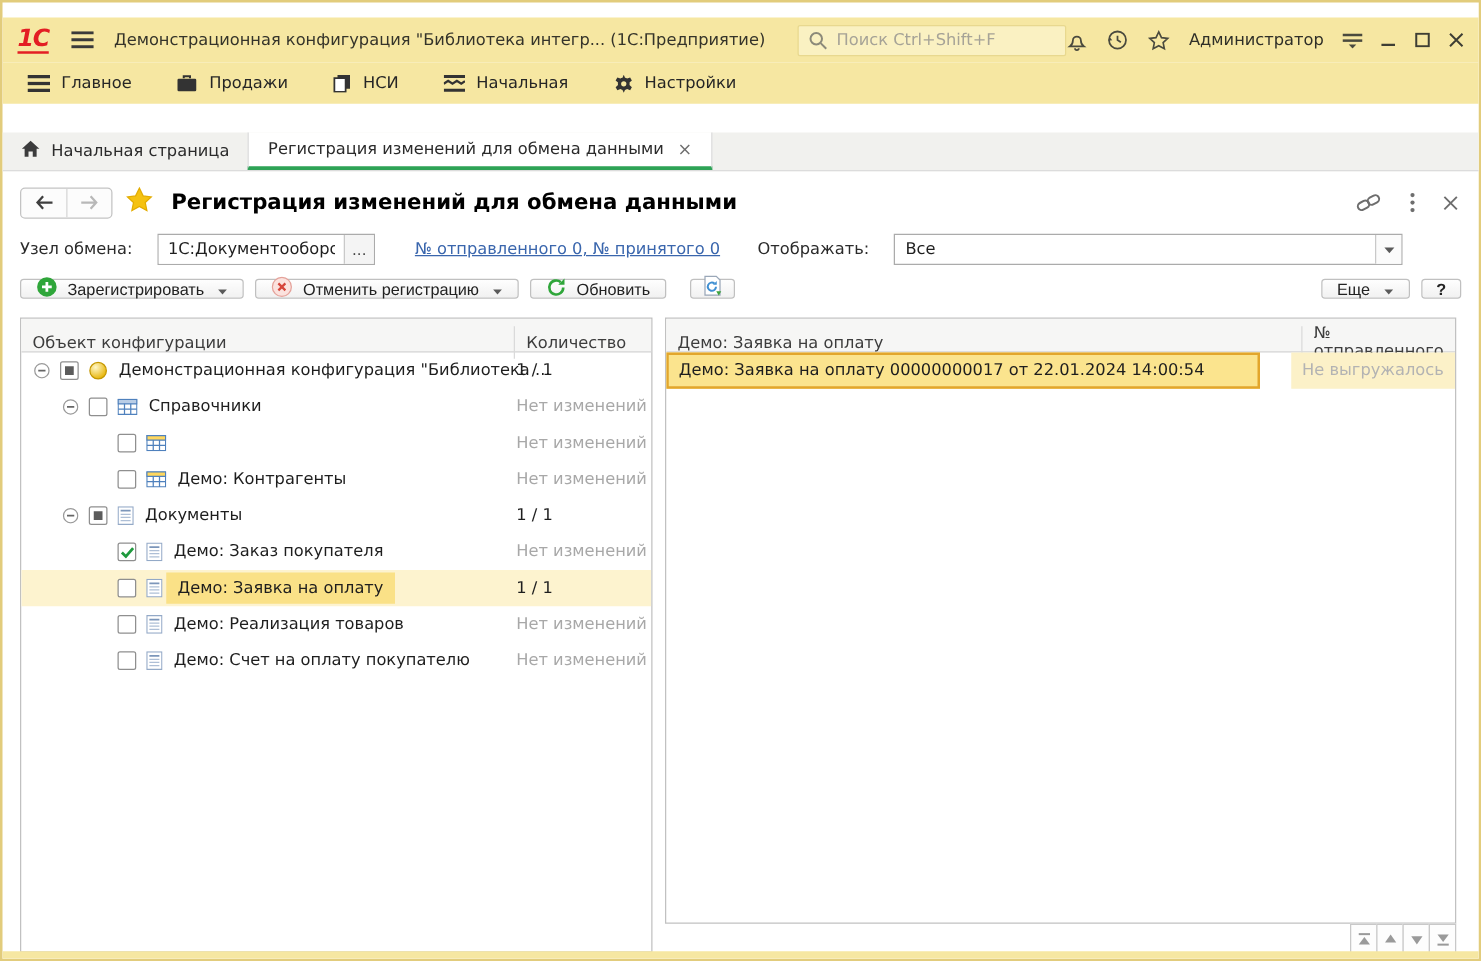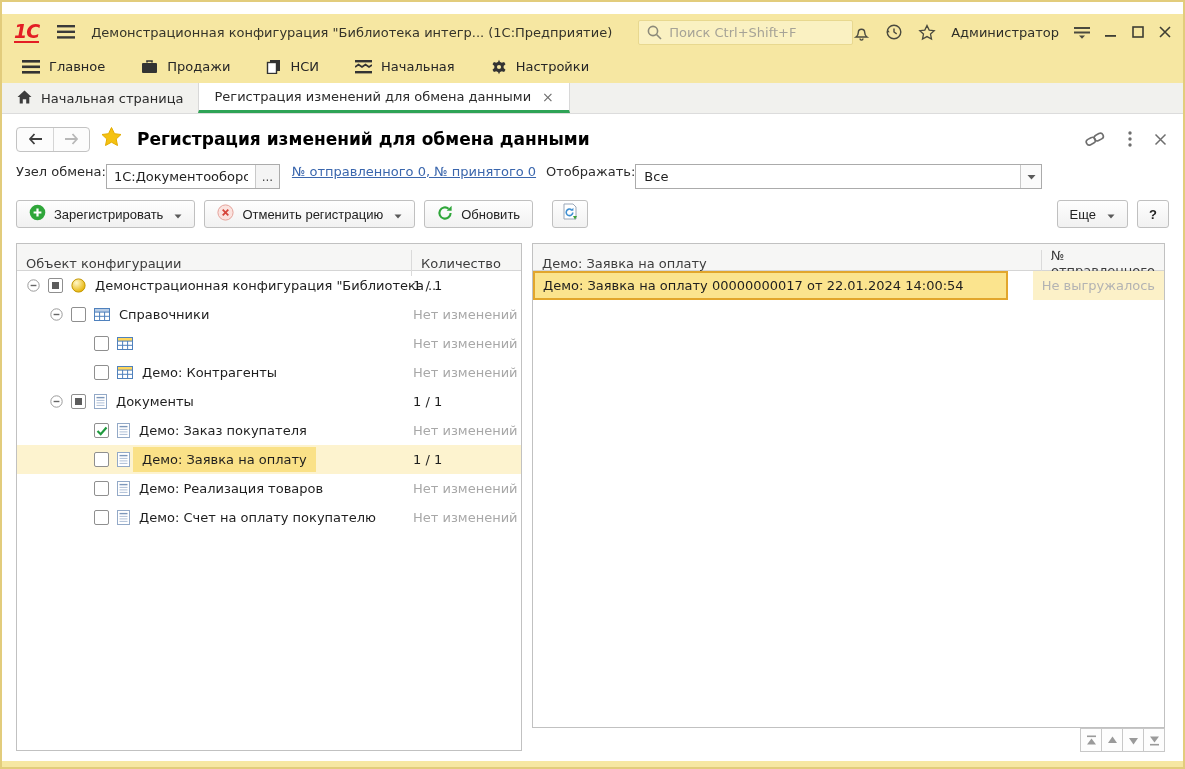--- a/index.html
+++ b/index.html
@@ -16,46 +16,46 @@
   .tb-search span{color:#A6A397;font-size:13px;}
   .tb-right{margin-left:auto;display:flex;align-items:center;gap:15px;}
   .user{font-size:13px;color:#2F2F28;}
   .tb-ic{display:flex;align-items:center;cursor:pointer;}
 
   
   .menubar{height:33px;background:#F6E7A2;display:flex;align-items:center;padding-left:20px;gap:36px;}
   .menu-item{display:flex;align-items:center;gap:9px;font-size:13px;color:#262626;cursor:pointer;}
 
   
-  .tabstrip{height:31px;background:#F1F1EE;display:flex;align-items:stretch;border-bottom:1px solid #DCDCDC;}
+  .tabstrip{height:31px;background:#F1F1EE;display:flex;align-items:stretch;border-bottom:1px solid #DCDCDC;margin-top:23px;}
   .tab{display:flex;align-items:center;gap:9px;padding:0 15px;font-size:13px;color:#2B2B2B;cursor:pointer;}
   .tab.active{background:#fff;border-left:1px solid #D8D8D8;border-right:1px solid #D8D8D8;border-bottom:3px solid #2EA356;padding-bottom:0;}
   .tab .x{color:#6E6E6E;font-size:14px;margin-left:2px;}
 
   
   .form-header{display:flex;align-items:center;padding:12px 16px 8px 14px;gap:10px;}
   .navpair{display:flex;border:1px solid #C3C3C3;border-radius:4px;overflow:hidden;background:#FCFCFC;}
   .navpair .nb{width:36px;height:23px;display:flex;align-items:center;justify-content:center;cursor:pointer;}
   .navpair .nb+.nb{border-left:1px solid #D5D5D5;}
   .page-title{font-size:17px;font-weight:bold;color:#000;margin-left:4px;}
   .fh-right{margin-left:auto;display:flex;align-items:center;gap:22px;}
 
   
-  .param-row{display:flex;padding:4px 14px 8px;gap:0;font-size:13px;color:#2B2B2B;}
+  .param-row{display:flex;align-items:center;padding:4px 14px 8px;gap:20px;font-size:13px;color:#2B2B2B;}
   .field{display:flex;border:1px solid #ABABAB;height:25px;background:#fff;}
   .field input{border:none;outline:none;font-size:13px;padding:0 7px;width:148px;font-family:inherit;color:#1F1F1F;}
   .dots-btn{width:24px;border-left:1px solid #C9C9C9;background:#F4F4F4;display:flex;align-items:center;justify-content:center;font-size:12px;color:#444;cursor:pointer;}
   .blue-link{color:#3A66AD;text-decoration:underline;margin:0 10px 0 12px;cursor:pointer;}
   .combo{display:flex;border:1px solid #ABABAB;height:25px;background:#fff;width:407px;}
   .combo .val{flex:1;display:flex;align-items:center;padding:0 8px;font-size:13px;color:#1F1F1F;}
   .combo .arrow{width:21px;border-left:1px solid #C9C9C9;background:#FBFBFB;display:flex;align-items:center;justify-content:center;cursor:pointer;}
 
   
   .toolbar-row{display:flex;align-items:center;padding:3px 14px 8px;gap:9px;}
-  .btn{display:inline-flex;align-items:center;gap:8px;height:28px;padding:0 12px;background:linear-gradient(#FEFEFE,#F1F1F1);border:1px solid #C0C0C0;border-radius:3px;font-size:13px;color:#222;cursor:pointer;}
+  .btn{display:inline-flex;align-items:center;gap:8px;height:16px;padding:0 12px;background:linear-gradient(#FEFEFE,#F1F1F1);border:1px solid #C0C0C0;border-radius:3px;font-size:13px;color:#222;cursor:pointer;}
   .btn .caret{margin-left:3px;}
   .btn.icon-only{width:36px;justify-content:center;margin-left:10px;}
   .tb-spacer{flex:1;}
   .btn.help{width:32px;justify-content:center;font-weight:bold;}
 
   
   .main{display:flex;padding:7px 14px 0;gap:10px;align-items:flex-start;}
   .panel{border:1px solid #C1C1C1;background:#fff;overflow:hidden;}
   .left-panel{width:506px;height:508px;}
   .right-col{width:633px;}

